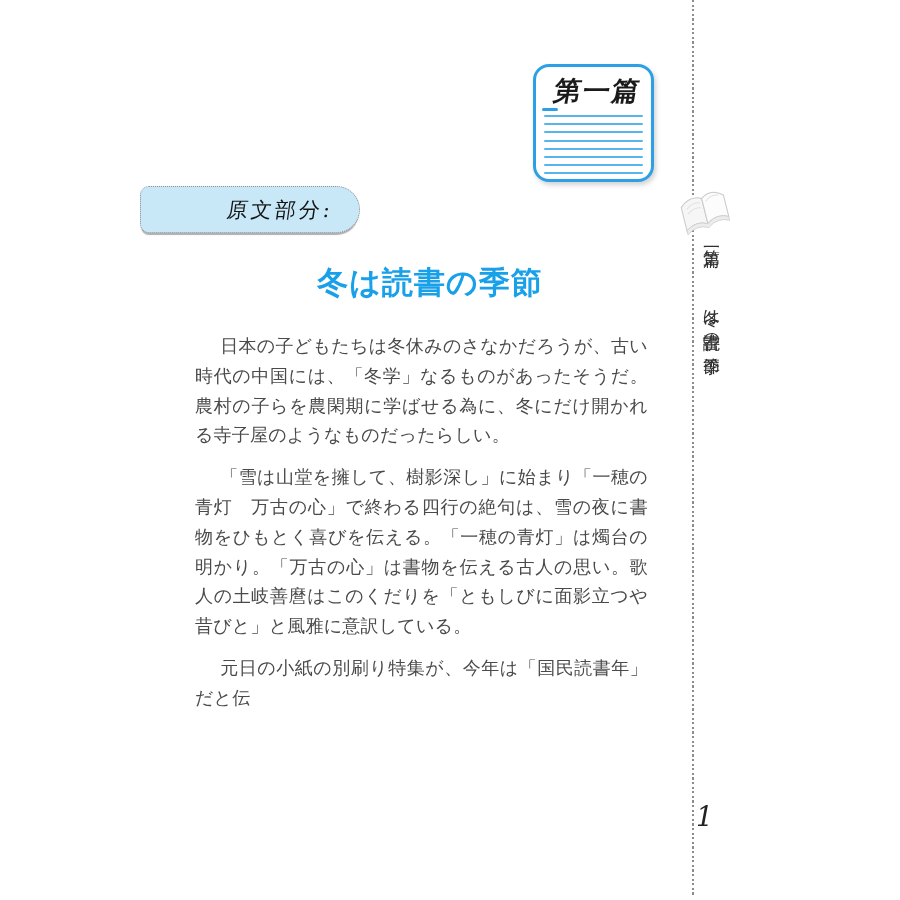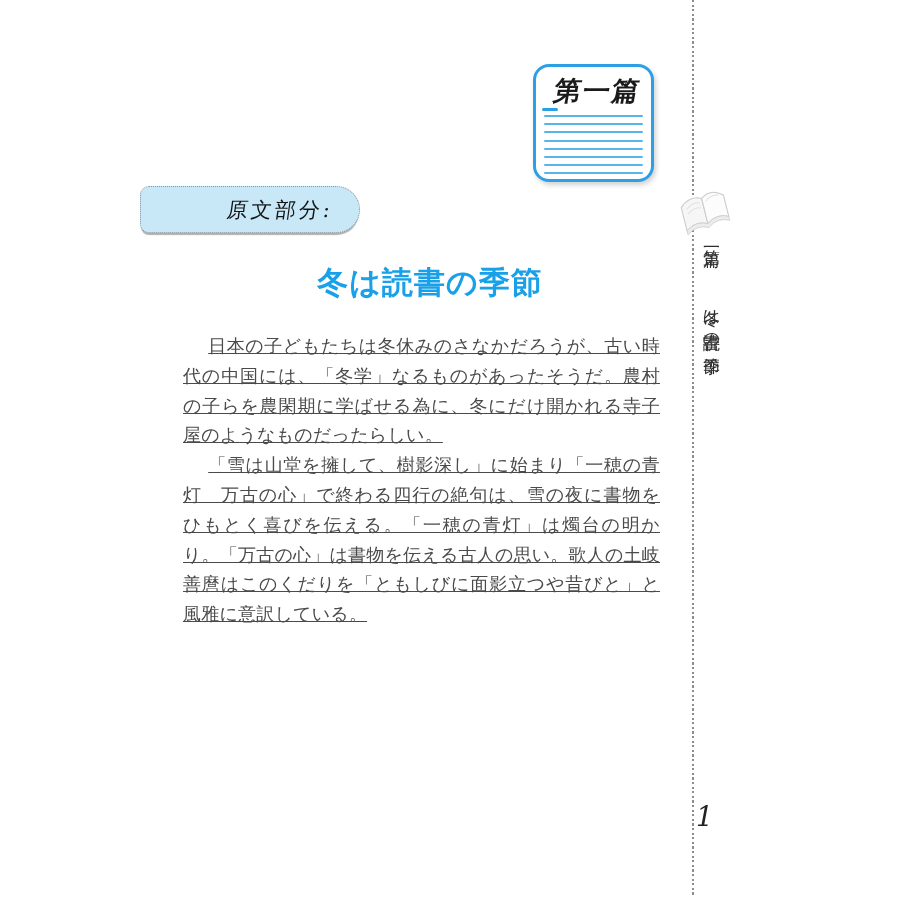--- a/index.html
+++ b/index.html
@@ -68,28 +68,27 @@
   .article { position: absolute; left: 183px; top: 264px; width: 477px; }
   .article-title {
     margin: 0 0 30px 17px;
     text-align: center;
     font-size: 31px; font-weight: bold;
     line-height: 38px;
     letter-spacing: 1px;
     color: var(--title-blue, #18a0e8);
   }
   .article p {
-    margin: 0;
+    margin: 12px;
     font-size: 18px;
     line-height: 29.8px;
     color: var(--body-text, #4a4a4a);
     text-align: justify;
     text-indent: 1.4em;
     letter-spacing: 0.2px;
-    text-decoration: underline;
   }
 
   
   .margin-divider {
     position: absolute; left: 692px; top: 0;
     width: 2px; height: 895px;
     background-image: repeating-linear-gradient(
       to bottom, #8d8d8d 0 2.2px, transparent 2.2px 4.6px);
   }
   .book-icon { position: absolute; left: 674px; top: 187px; }
@@ -135,20 +134,21 @@
   </div>
 
   <div class="section-pill">
     <span class="section-pill-label">原文部分:</span>
   </div>
 
   <div class="article">
     <h1 class="article-title">冬は読書の季節</h1>
     <p>日本の子どもたちは冬休みのさなかだろうが、古い時代の中国には、「冬学」なるものがあったそうだ。農村の子らを農閑期に学ばせる為に、冬にだけ開かれる寺子屋のようなものだったらしい。</p>
     <p>「雪は山堂を擁して、樹影深し」に始まり「一穂の青灯　万古の心」で終わる四行の絶句は、雪の夜に書物をひもとく喜びを伝える。「一穂の青灯」は燭台の明かり。「万古の心」は書物を伝える古人の思い。歌人の土岐善麿はこのくだりを「ともしびに面影立つや昔びと」と風雅に意訳している。</p>
+    <p>元日の小紙の別刷り特集が、今年は「国民読書年」だと伝</p>
   </div>
 
   <div class="margin-divider"></div>
 
   <div class="book-icon">
     <svg width="62" height="50" viewBox="0 0 62 50" aria-hidden="true">
       <g transform="rotate(-14 31 25)">
         <path d="M9 15 Q20 5 31 11 L31 37 Q20 31 9 39 Z" fill="#f6f6f6" stroke="#c9c9c9" stroke-width="1"></path>
         <path d="M53 13 Q42 3 31 11 L31 37 Q42 29 53 35 Z" fill="#fcfcfc" stroke="#c9c9c9" stroke-width="1"></path>
         <path d="M9 39 Q20 31 31 37 Q42 29 53 35 L53 39 Q42 33 31 41 Q20 35 9 43 Z" fill="#ececec" stroke="#cfcfcf" stroke-width="0.8"></path>

